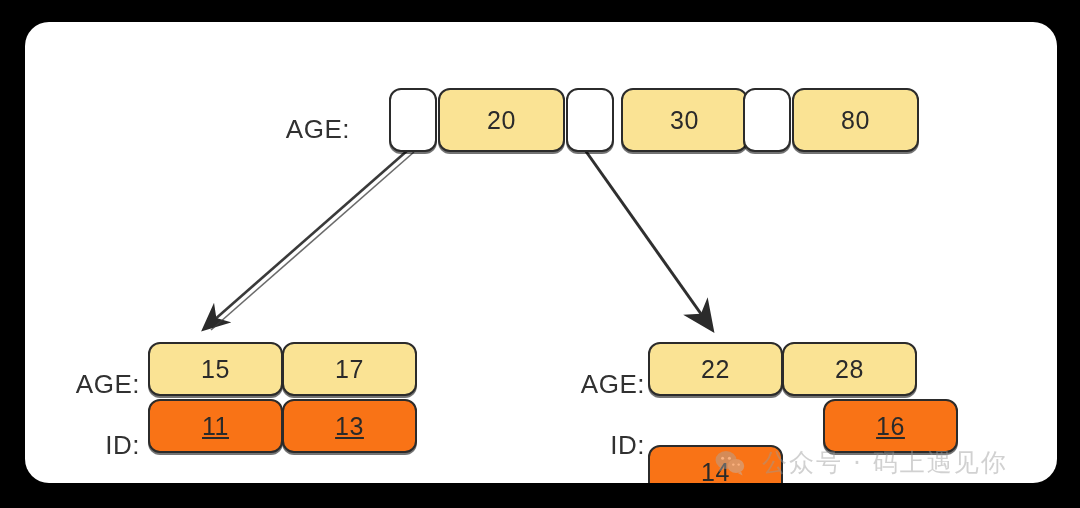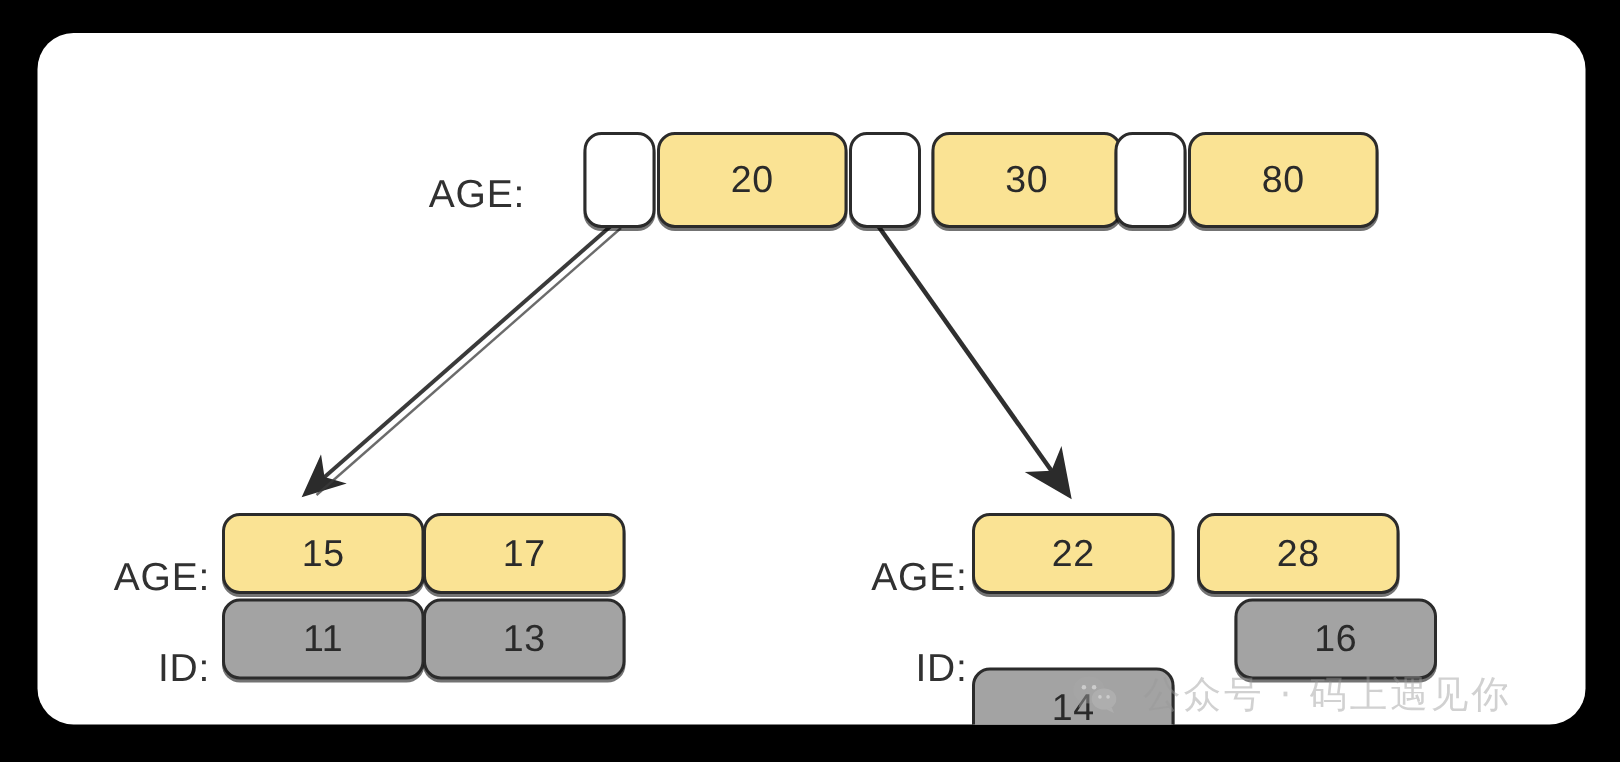--- a/index.html
+++ b/index.html
@@ -44,21 +44,21 @@
     align-items: center;
     justify-content: center;
     color: #2a2a2a;
     font-size: 25px;
     letter-spacing: 0.5px;
     box-shadow: 0 2px 0 rgba(0,0,0,0.55);
     text-align: center;
   }
   .cell.key   { background: #fae394; }
   .cell.ptr   { background: #ffffff; }
-  .cell.id    { background: #a3a3a3; }
+  .cell.id    { background: #f97316; text-decoration: underline; }
 
   
   .row-label {
     position: absolute;
     color: #313131;
     font-size: 26px;
     letter-spacing: 0.5px;
     text-align: right;
     white-space: nowrap;
   }
@@ -139,21 +139,21 @@
 
       <div class="cell id" style="left:123px; top:377px; width:135px; height:54px;">11</div>
       <div class="cell id" style="left:257px; top:377px; width:135px; height:54px;">13</div>
     </div>
 
     <div>
       <div class="row-label" style="left:520px; top:347px; width:100px;">AGE:</div>
       <div class="row-label" style="left:520px; top:408px; width:100px;">ID:</div>
 
       <div class="cell key" style="left:623px; top:320px; width:135px; height:54px;">22</div>
-      <div class="cell key" style="left:773px; top:320px; width:135px; height:54px;">28</div>
+      <div class="cell key" style="left:757px; top:320px; width:135px; height:54px;">28</div>
 
       <div class="cell id" style="left:623px; top:379px; width:135px; height:54px;margin-top:44px;">14</div>
       <div class="cell id" style="left:757px; top:377px; width:135px; height:54px;margin-left:41px;">16</div>
     </div>
 
     <div id="watermark">
       <span>
         <svg class="wechat-icon" width="30" height="26" viewBox="0 0 30 26">
           <ellipse cx="11" cy="10" rx="10.5" ry="9" fill="#a8a8a8"></ellipse>
           <path d="M5 17 L4 22 L9.5 18.6 Z" fill="#a8a8a8"></path>

